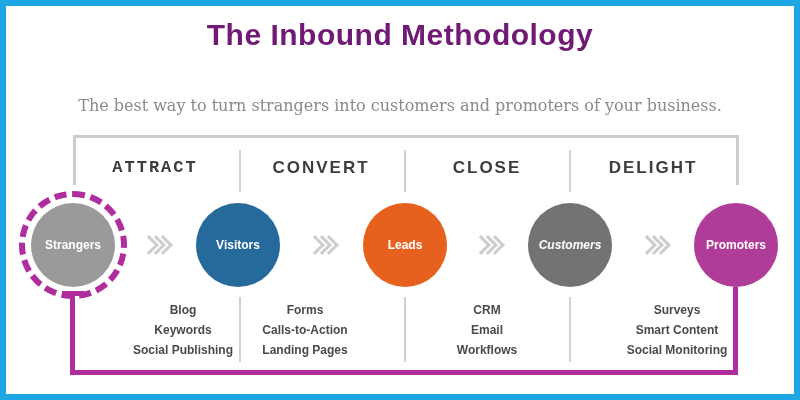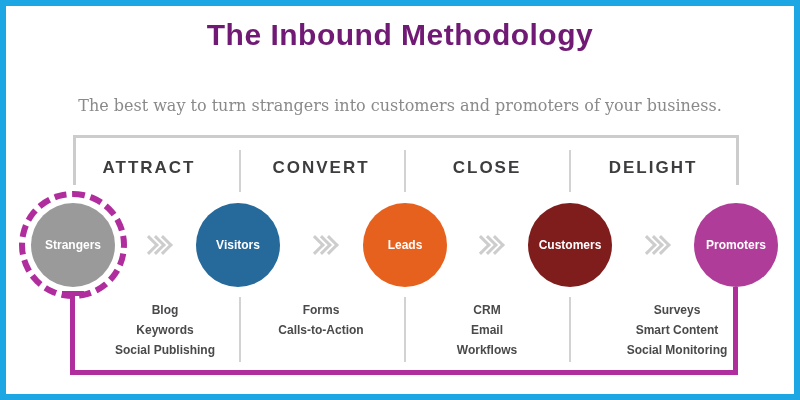--- a/index.html
+++ b/index.html
@@ -53,21 +53,21 @@
   .stage-label {
     position: absolute;
     top: 158px;
     width: 170px;
     text-align: center;
     font-size: 17px;
     font-weight: 700;
     letter-spacing: 2px;
     color: #3d3d3f;
   }
-  .stage-label.s0 { left: 64px; }
+  .stage-label.s0 { left: 70px; font-family: Liberation Mono, monospace; }
   .stage-label.s1 { left: 236px; }
   .stage-label.s2 { left: 402px; }
   .stage-label.s3 { left: 568px; }
 
   .vdiv {
     position: absolute;
     width: 2px;
     background: #d2d2d2;
   }
   .vdiv.top { top: 150px; height: 42px; }
@@ -136,22 +136,22 @@
     position: absolute;
     top: 300px;
     width: 170px;
     text-align: center;
     font-size: 12px;
     font-weight: 700;
     color: #4a4a4c;
     z-index: 2;
   }
   .tools div { line-height: 20px; }
-  .tools.t0 { left: 70px; padding-left: 20px; }
-  .tools.t1 { left: 236px; }
+  .tools.t0 { left: 88px; padding-left: 20px; }
+  .tools.t1 { left: 220px; }
   .tools.t2 { left: 402px; }
   .tools.t3 { left: 592px; }
 </style>
 </head>
 <body>
 
 <div class="canvas">
   <div class="frame"></div>
 
   <div class="title">The Inbound Methodology</div>
@@ -171,21 +171,21 @@
   <div class="dashed-ring"></div>
 
   <div class="connector cap"></div>
   <div class="connector left"></div>
   <div class="connector bottom"></div>
   <div class="connector right"></div>
 
   <div class="circle c0" style="background-color: rgb(154, 154, 154);">Strangers</div>
   <div class="circle c1" style="background-color: rgb(38, 105, 155);">Visitors</div>
   <div class="circle c2" style="background-color: rgb(231, 97, 30);">Leads</div>
-  <div class="circle c3" style="background-color: #7f1d1d;">Customers</div>
+  <div class="circle c3" style="background-color: #737373; font-style: italic;">Customers</div>
   <div class="circle c4" style="background-color: rgb(176, 60, 153);">Promoters</div>
 
   <div class="chevrons a0">
     <span class="chev"></span>
       <span class="chev"></span>
       <span class="chev"></span>
   </div>
   <div class="chevrons a1">
     <span class="chev"></span>
       <span class="chev"></span>
@@ -203,20 +203,21 @@
   </div>
 
   <div class="tools t0">
     <div>Blog</div>
     <div>Keywords</div>
     <div>Social Publishing</div>
   </div>
   <div class="tools t1">
     <div>Forms</div>
     <div>Calls-to-Action</div>
+    <div>Landing Pages</div>
   </div>
   <div class="tools t2">
     <div>CRM</div>
     <div>Email</div>
     <div>Workflows</div>
   </div>
   <div class="tools t3">
     <div>Surveys</div>
     <div>Smart Content</div>
     <div>Social Monitoring</div>

